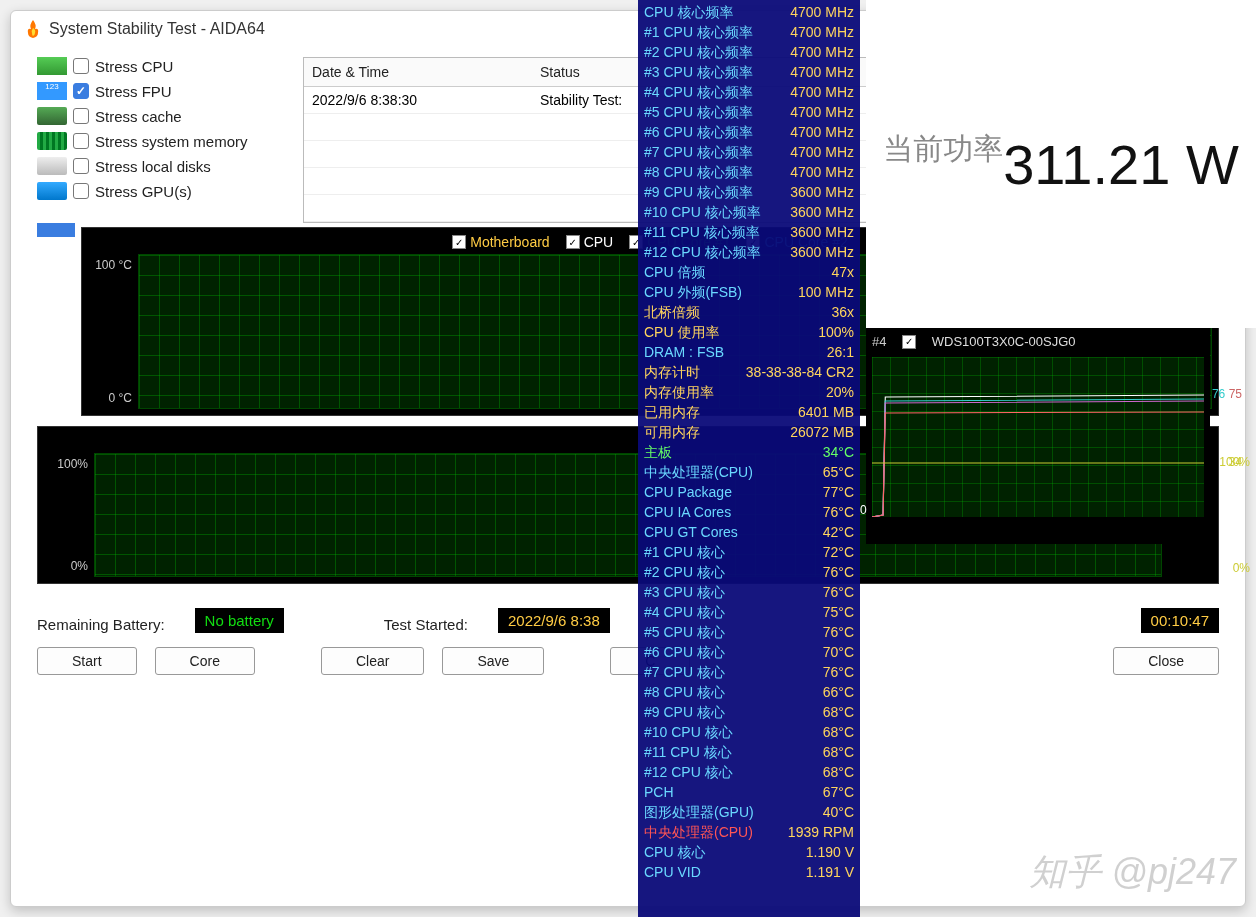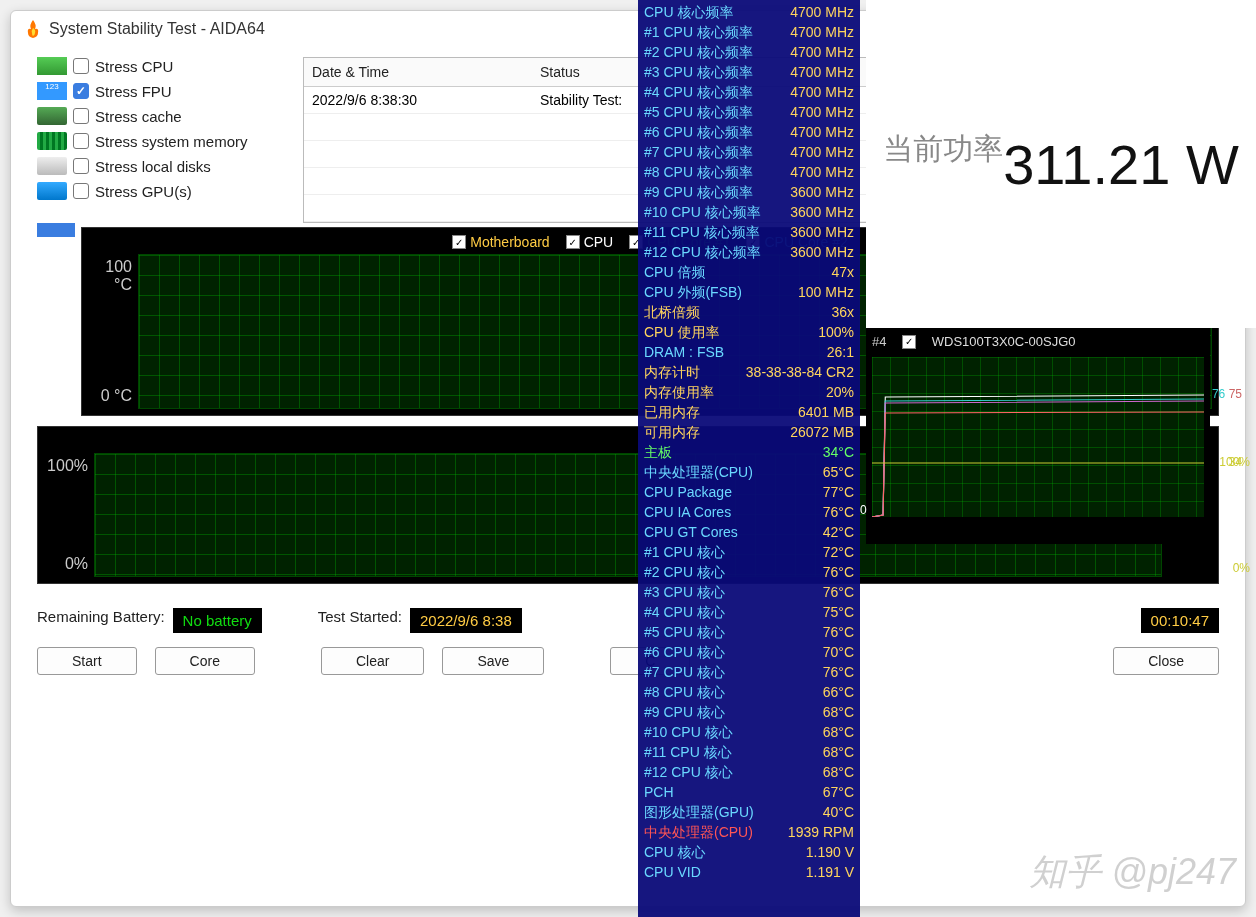--- a/index.html
+++ b/index.html
@@ -32,31 +32,31 @@
 .legend { display: flex; gap: 16px; align-items: center; font-size: 14px; margin-bottom: 4px; flex-wrap: wrap; justify-content: center;}
 .lg-item { display: flex; align-items: center; gap: 4px; color: #0a0; }
 .lg-item .lgc { color: #fff; }
 .lg-item.cyan { color: #3cc; }
 .lg-cb { width: 14px; height: 14px; border: 1px solid #888; display: inline-flex; align-items: center; justify-content: center; background:#fff;}
 .lg-cb::after{content:"✓"; font-size:10px; color:#000;}
 .grid { position: relative; background: #020; border: 1px solid #040; height: 155px; margin-left: 50px; }
 .grid::before { content: ""; position: absolute; inset: 0; background-image:
   repeating-linear-gradient(to right, rgba(0,180,0,0.35) 0 1px, transparent 1px 20px),
   repeating-linear-gradient(to bottom, rgba(0,180,0,0.35) 0 1px, transparent 1px 20px); }
-.ax { position:absolute; left:0; color:#ccc; font-size:16px; width:48px; text-align:right; padding-right:4px;}
+.ax { position:absolute; left:0; color:#ccc; font-size:12px; width:48px; text-align:right; padding-right:4px;}
 .ax.top{top:4px;} .ax.bot{bottom:4px;}
 .right-ax { position:absolute; right:-38px; font-size:12px;}
 .ra-c { color:#3cc;} .ra-y{color:#cc3;} .ra-r{color:#c66;} .ra-w{color:#fff;}
 
 .chart2 { margin-top: 10px; }
 .legend2 { color:#ffcc44; font-size:14px; text-align:right; padding-right:40px; margin-bottom:4px;}
 .legend2 .g{color:#0a0;}
 .grid2 { height:124px; margin-left:50px; margin-right:50px;}
 
-.status-row { display:flex; align-items:flex-start; gap:8px; margin-top:24px; font-size:15px; }
+.status-row { display:flex; align-items:flex-end; gap:30px; margin-top:24px; font-size:15px; }
 .stat-lbl { color:#222; }
 .stat-val { background:#000; padding:4px 10px; }
 .sv-green{color:#1d1;} .sv-yellow{color:#ffcc44;}
 
 .btn-row { display:flex; gap:18px; margin-top:14px; }
 .btn { padding:5px 34px; background:#fdfdfd; border:1px solid #999; border-radius:3px; cursor:pointer; font-size:14px; color:#222;}
 
 
 .osd { position:absolute; left:638px; top:0; width:222px; height:917px; background: rgba(10,10,120,0.95); color:#fff; font-size:14px; font-family:Arial; overflow:hidden; z-index:10; padding:2px 6px;}
 .osd-row { display:flex; justify-content:space-between; line-height:20px; }

